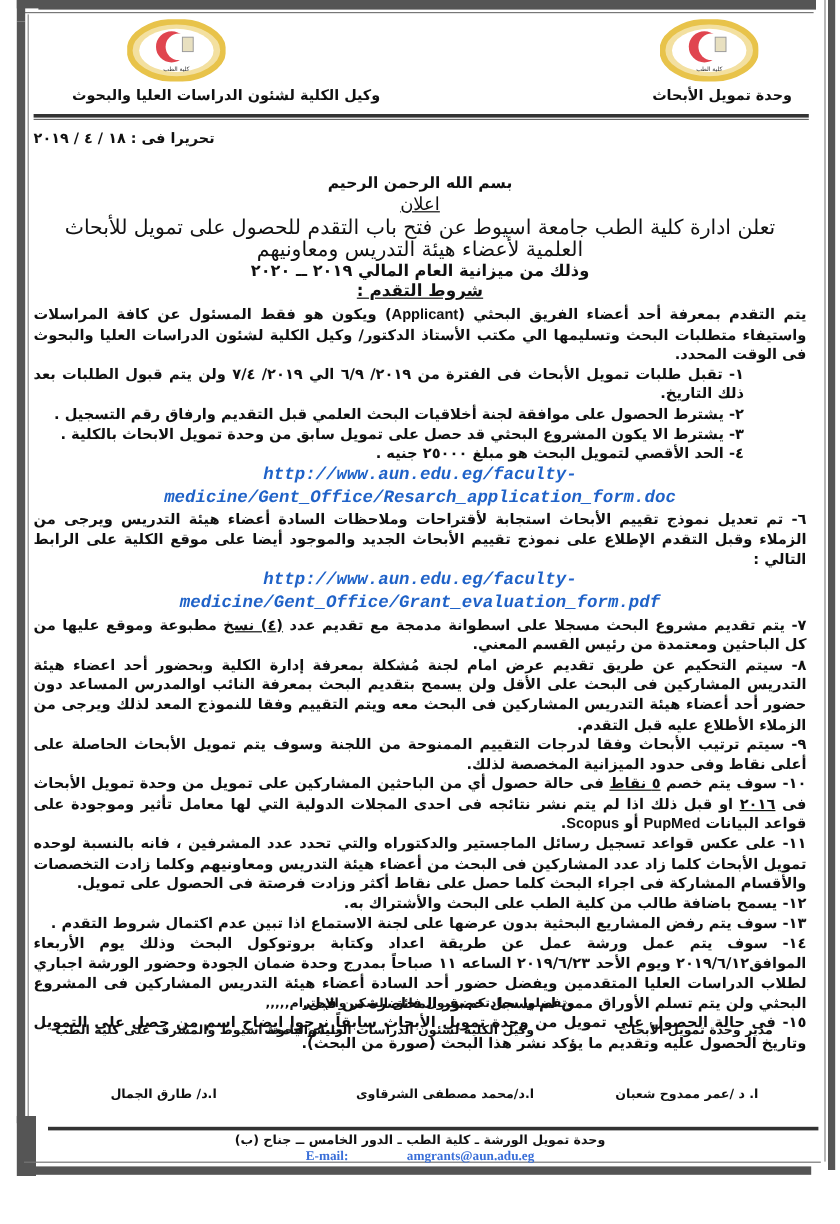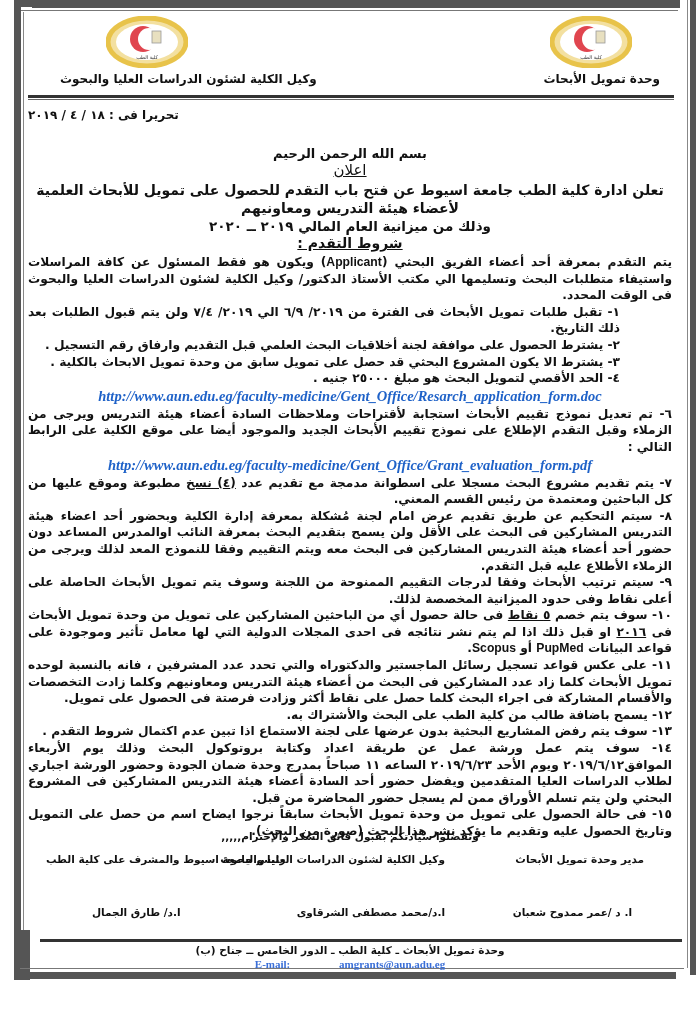--- a/index.html
+++ b/index.html
@@ -31,31 +31,31 @@
 
     .hdr-sep-1 { position: absolute; left: 28px; top: 95px; width: 646px; height: 3px; background: #333; }
     .hdr-sep-2 { position: absolute; left: 28px; top: 99px; width: 646px; height: 1px; background: #666; }
 
     .date-line { position: absolute; left: 28px; top: 108px; font-size: 12px; font-weight: bold; direction: rtl; }
 
     
     .center { position: absolute; left: 24px; width: 652px; text-align: center; direction: rtl; }
     .basmala { top: 146px; font-size: 13px; font-weight: bold; }
     .announce { top: 161px; font-size: 15px; font-weight: normal; text-decoration: underline; }
-    .intro { top: 181px; font-size: 14px; font-weight: bold; line-height: 18px; padding: 0 10px; box-sizing: border-box; }
+    .intro { top: 181px; font-size: 17px; font-weight: normal; line-height: 18px; padding: 0 10px; box-sizing: border-box; }
     .fiscal { top: 218px; font-size: 13.5px; font-weight: bold; }
     .conditions { top: 235px; font-size: 14px; font-weight: bold; text-decoration: underline; }
 
     
     .body-text { position: absolute; left: 28px; top: 254px; width: 644px; direction: rtl; text-align: justify;
       font-size: 12.2px; font-weight: bold; line-height: 16.6px; }
     .body-text p { margin: 0; }
     .indent { padding-right: 52px; }
     .link { display: block; direction: ltr; text-align: center; color: #1f62c8; font-style: italic;
-      font-size: 14.5px; font-weight: bold; line-height: 19px; font-family: Liberation Serif, serif; }
+      font-size: 14.5px; font-weight: bold; line-height: 19px; font-family: Liberation Mono, monospace; }
     .u { text-decoration: underline; }
     .latin { font-family: "Liberation Sans", sans-serif; }
 
     .closing { position: absolute; left: 24px; top: 830px; width: 652px; text-align: center; direction: rtl;
       font-size: 10.5px; font-weight: bold; }
 
     .sig { position: absolute; direction: rtl; font-size: 10.5px; font-weight: bold; white-space: nowrap; }
     .sig.t1 { right: 56px; top: 853px; }
     .sig.t2 { right: 255px; top: 853px; }
     .sig.t3 { left: 46px; top: 853px; }
@@ -148,17 +148,17 @@
 <div class="closing">وتفضلوا سيادتكم بقبول فائق الشكر والإحترام,,,,,</div>
 
 <div class="sig t1">مدير وحدة تمويل الأبحاث</div>
 <div class="sig t2">وكيل الكلية لشئون الدراسات العليا والبحوث</div>
 <div class="sig t3">رئيس جامعة اسيوط والمشرف على كلية الطب</div>
 <div class="sig n1">ا. د /عمر ممدوح شعبان</div>
 <div class="sig n2">ا.د/محمد مصطفى الشرقاوى</div>
 <div class="sig n3">ا.د/ طارق الجمال</div>
 
 <div class="footer-sep"></div>
-<div class="footer-addr">وحدة تمويل الأبحاث ـ كلية الطب ـ الدور الخامس ــ جناح (ب)</div>
+<div class="footer-addr">وحدة تمويل الورشة ـ كلية الطب ـ الدور الخامس ــ جناح (ب)</div>
 <div class="footer-email">
   <span class="lbl">E-mail:</span>
   <a>amgrants@aun.adu.eg</a>
 </div>
 
 </body></html>

